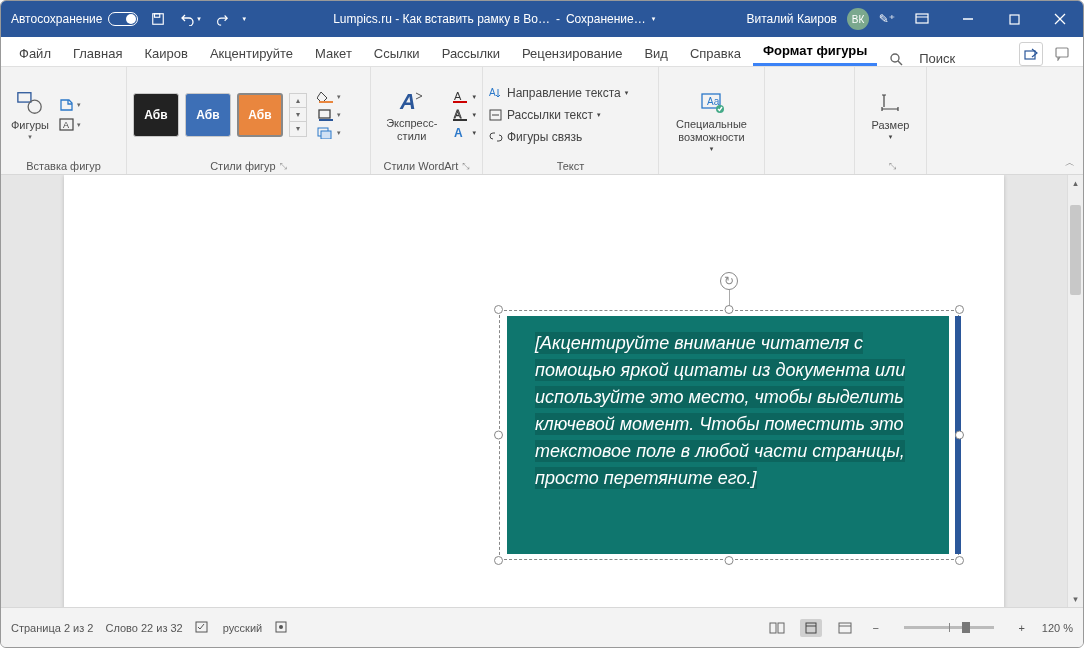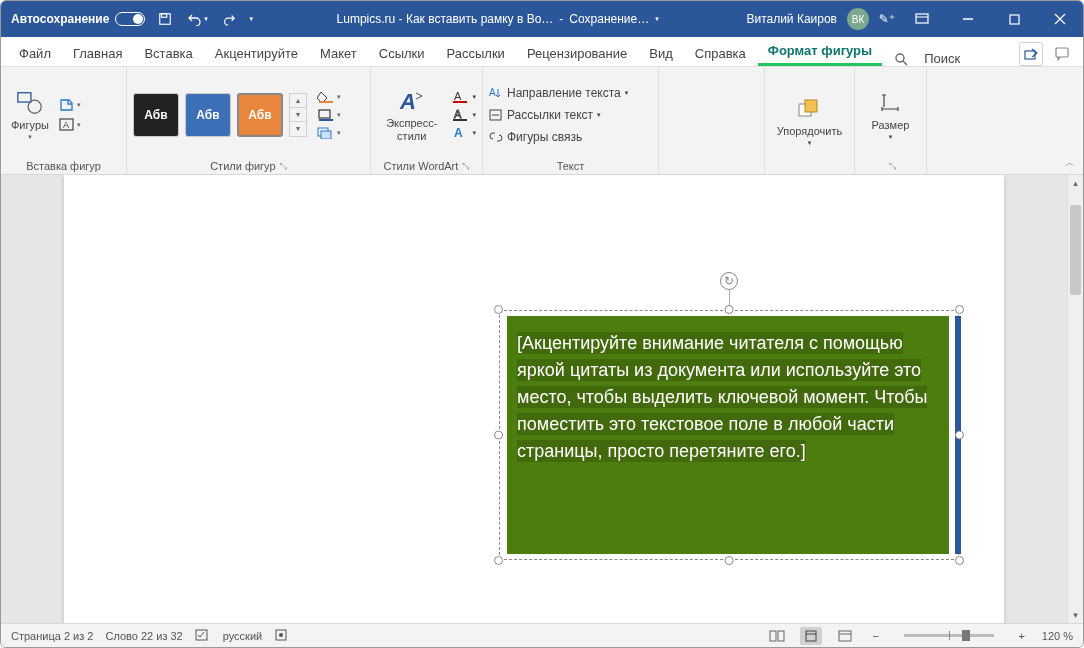--- a/index.html
+++ b/index.html
@@ -6,29 +6,29 @@
   body { background: #fff; }
   .window { width: 1084px; height: 648px; background: #f3f3f3; border: 1px solid #999; border-radius: 6px; overflow: hidden; position: relative; display: flex; flex-direction: column; }
 
   
   .titlebar { height: 36px; background: #2b579a; color: #fff; display: flex; align-items: center; font-size: 12px; }
   .titlebar .left { display:flex; align-items:center; gap:8px; padding-left:10px; }
   .titlebar .mid { flex:1; display:flex; align-items:center; justify-content:center; gap:6px; overflow:hidden; }
   .titlebar .right { display:flex; align-items:center; gap:0; }
   .qat-btn { width:24px; height:24px; display:flex; align-items:center; justify-content:center; color:#fff; }
   .tb-btn { width:46px; height:36px; display:flex; align-items:center; justify-content:center; }
-  .autosave-toggle { display:flex; align-items:center; gap:6px;font-weight:bold; }
+  .autosave-toggle { display:flex; align-items:center; gap:6px; }
   .toggle { width:30px; height:14px; border:1px solid #fff; border-radius:8px; position:relative; background:#2b579a; }
   .toggle::after { content:""; position:absolute; right:1px; top:1px; width:10px; height:10px; background:#fff; border-radius:50%; }
   .avatar { width:22px; height:22px; border-radius:50%; background:#7ba88e; color:#fff; font-size:10px; display:flex; align-items:center; justify-content:center; margin:0 6px; }
 
   
   .tabs { height:30px; background:#fff; border-bottom:1px solid #e0e0e0; display:flex; align-items:flex-end; padding:0 8px; font-size:13px; color:#444; gap:2px; }
   .tab { padding:6px 10px 5px; cursor:pointer; }
-  .tab.active { color:#0f766e; font-weight:600; border-bottom:3px solid #22c55e; }
+  .tab.active { color:#000000; font-weight:600; border-bottom:3px solid #3b82f6; }
   .tabs .search { margin-left:10px; display:flex; align-items:center; gap:16px; }
   .tabs .share-ico { margin-left:auto; width:24px; height:24px; border:1px solid #d0d0d0; border-radius:3px; display:flex; align-items:center; justify-content:center; }
   .tabs .hint-ico { margin-left:6px; width:24px; height:24px; display:flex; align-items:center; justify-content:center; color:#888; }
 
   
   .ribbon { height:108px; background:#f3f3f3; border-bottom:1px solid #d8d8d8; display:flex; font-size:11px; color:#444; position:relative; }
   .group { border-right:1px solid #e0e0e0; display:flex; flex-direction:column; padding:4px 6px 0; }
   .group-body { flex:1; display:flex; align-items:center; gap:6px; }
   .group-label { text-align:right; font-size:11px; color:#555; padding:2px 0; display:flex; align-items:center; justify-content:center; gap:4px; }
   .launcher { font-size:9px; color:#888; }
@@ -59,26 +59,26 @@
   
   .shape-wrap { position:absolute; left:435px; top:135px; width:460px; height:250px; }
   .rot-handle { position:absolute; left:50%; top:-38px; transform:translateX(-50%); width:18px; height:18px; border:1.5px solid #888; border-radius:50%; display:flex; align-items:center; justify-content:center; color:#888; font-size:12px; }
   .rot-line { position:absolute; left:50%; top:-20px; width:1px; height:20px; background:#aaa; }
   .sel-border { position:absolute; inset:0; border:1.5px dashed #888; }
   .handle { position:absolute; width:9px; height:9px; background:#fff; border:1.5px solid #888; border-radius:50%; }
   .h-tl{left:-5px;top:-5px} .h-tr{right:-5px;top:-5px} .h-bl{left:-5px;bottom:-5px} .h-br{right:-5px;bottom:-5px}
   .h-t{left:50%;top:-5px;transform:translateX(-50%)} .h-b{left:50%;bottom:-5px;transform:translateX(-50%)}
   .h-l{left:-5px;top:50%;transform:translateY(-50%)} .h-r{right:-5px;top:50%;transform:translateY(-50%)}
   .rhandle { position:absolute; width:6px; background:#2b579a; } .rh-r{right:-2px; top:6px; bottom:6px;}
-  .shape-fill { position:absolute; left:8px; right:10px; top:6px; bottom:6px; background:#4d7c0f; padding:14px 10px; }
+  .shape-fill { position:absolute; left:8px; right:10px; top:6px; bottom:6px; background:#0f766e; padding:14px 28px;font-style:italic; }
   .shape-fill p { color:#fff; font-size:18px; line-height:1.5; }
   .shape-fill p span { background:rgba(0,0,0,.14); box-decoration-break:clone; -webkit-box-decoration-break:clone; padding:1px 0; }
 
   
-  .statusbar { height:24px; background:#f3f3f3; border-top:1px solid #d8d8d8; display:flex; align-items:center; font-size:11px; color:#555; padding:0 10px; gap:12px; }
+  .statusbar { height:40px; background:#f3f3f3; border-top:1px solid #d8d8d8; display:flex; align-items:center; font-size:11px; color:#555; padding:0 10px; gap:12px; }
   .statusbar .spacer { flex:1; }
   .view-btn { width:22px; height:18px; display:flex; align-items:center; justify-content:center; border-radius:2px; }
   .view-btn.active { background:#d0d0d0; }
   .zoom-slider { width:90px; height:3px; background:#bbb; position:relative; margin:0 8px; }
   .zoom-slider::before { content:""; position:absolute; left:50%; top:-3px; width:1px; height:9px; background:#888; }
   .zoom-thumb { position:absolute; top:-4px; width:8px; height:11px; background:#777; left:58px; }
   .zm { width:16px; text-align:center; }
 </style>
 </head>
 <body>
@@ -141,21 +141,21 @@
             <line x1="1" y1="1" x2="11" y2="11"></line>
             <line x1="11" y1="1" x2="1" y2="11"></line>
           </svg>
         </div>
     </div>
   </div>
 
   <div class="tabs">
     <div class="tab">Файл</div>
     <div class="tab">Главная</div>
-    <div class="tab">Вставка</div>
+    <div class="tab">Каиров</div>
     <div class="tab">Акцентируйте</div>
     <div class="tab">Макет</div>
     <div class="tab">Ссылки</div>
     <div class="tab">Рассылки</div>
     <div class="tab">Рецензирование</div>
     <div class="tab">Вид</div>
     <div class="tab">Справка</div>
     <div class="tab active">Формат фигуры</div>
     <div class="search">
       <svg width="14" height="14" fill="none" stroke="#666" stroke-width="1.4">
@@ -316,36 +316,38 @@
                 <path d="M4 8a3 3 0 010-6h2M10 4a3 3 0 010 6H8"></path>
               </svg>
               <span>Фигуры связь</span>
             </div>
         </div>
       </div>
       <div class="group-label">Текст</div>
     </div>
 
     <div class="group" style="width:106px">
-      <div class="group-label"></div>
-    </div>
-
-    <div class="group" style="width:90px">
       <div class="group-body" style="justify-content:center">
         <div class="bigbtn">
           <div class="icon-box">
-              <svg width="26" height="22">
-                <rect x="2" y="6" width="12" height="12" fill="#fff" stroke="#888"></rect>
-                <rect x="8" y="2" width="12" height="12" fill="#f4c054" stroke="#b58a1e"></rect>
-              </svg>
-            </div>
-          <span>Упорядочить</span>
+              <svg width="26" height="24" fill="none" stroke="#2b78c9" stroke-width="1.3">
+                <rect x="3" y="4" width="18" height="14"></rect>
+                <text x="8" y="15" font-size="10" stroke="none" fill="#2b78c9">Aa</text>
+                <circle cx="21" cy="19" r="4" fill="#4a8" stroke="none"></circle>
+                <path d="M19 19l1.5 1.5L23 17" stroke="#fff" stroke-width="1.4"></path>
+              </svg>
+            </div>
+          <span style="text-align:center;line-height:1.1">Специальные возможности</span>
             <span style="font-size:7px">▾</span>
         </div>
       </div>
+      <div class="group-label"></div>
+    </div>
+
+    <div class="group" style="width:90px">
       <div class="group-label"></div>
     </div>
 
     <div class="group" style="width:72px">
       <div class="group-body" style="justify-content:center">
         <div class="bigbtn">
           <div class="icon-box">
               <svg width="24" height="22" fill="none" stroke="#444" stroke-width="1.2">
                 <path d="M3 17h16M3 15v4M19 15v4M5 3v12M3 3h4"></path>
               </svg>

